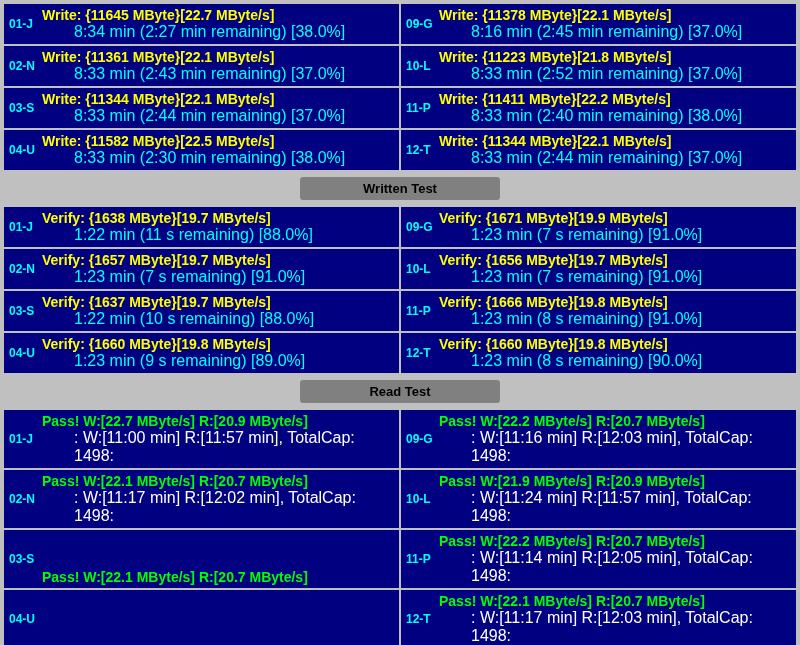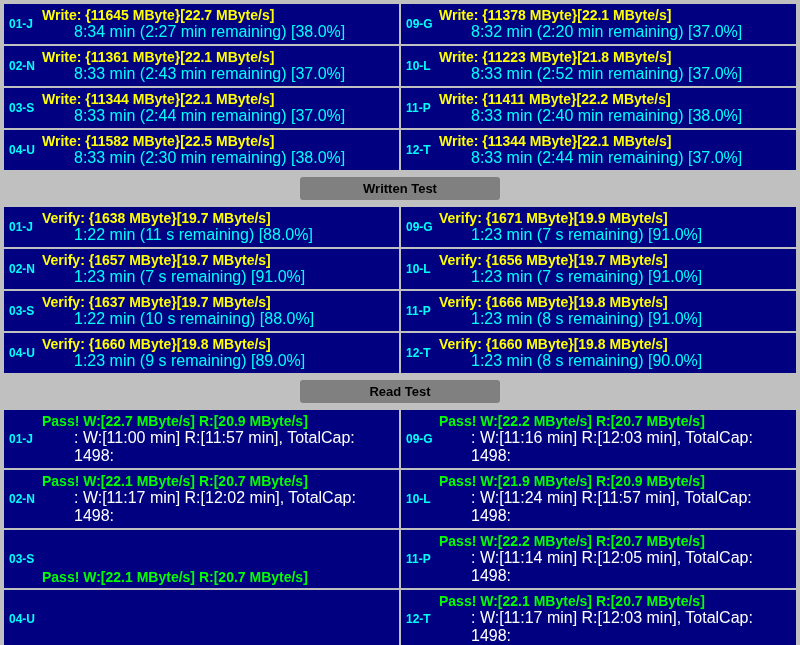--- a/index.html
+++ b/index.html
@@ -99,21 +99,21 @@
         <span class="cell-label">01-J</span>
         <div class="cell-content">
           <span class="cell-line1">Write: {11645 MByte}[22.7 MByte/s]</span>
           <span class="cell-line2">8:34 min (2:27 min remaining)  [38.0%]</span>
         </div>
       </div>
       <div class="cell">
         <span class="cell-label">09-G</span>
         <div class="cell-content">
           <span class="cell-line1">Write: {11378 MByte}[22.1 MByte/s]</span>
-          <span class="cell-line2">8:32 min (2:20 min remaining)  [37.0%]</span>
+          <span class="cell-line2">8:16 min (2:45 min remaining)  [37.0%]</span>
         </div>
       </div>
     </div>
     <div class="grid-row">
       <div class="cell">
         <span class="cell-label">02-N</span>
         <div class="cell-content">
           <span class="cell-line1">Write: {11361 MByte}[22.1 MByte/s]</span>
           <span class="cell-line2">8:33 min (2:43 min remaining)  [37.0%]</span>
         </div>

